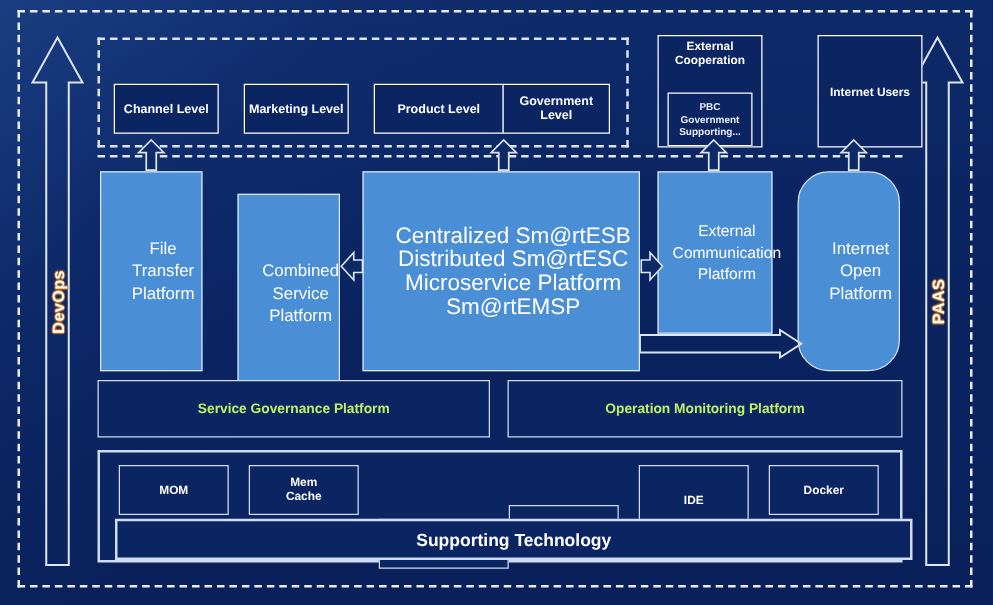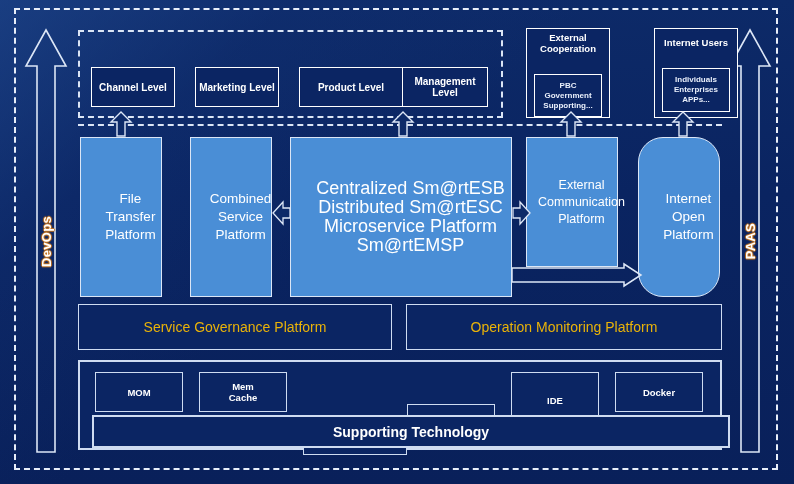--- a/index.html
+++ b/index.html
@@ -62,21 +62,21 @@
     box-sizing:border-box;
   }
   .plat{
     background:#4a8ed6;border:1px solid #dbe6f6;
     color:#ffffff;font-size:13.5px;line-height:18px;font-weight:400;padding-left:19px;
   }
   .plat.small{font-size:12.5px;line-height:17px;}
   .plat.wide{font-size:18px;line-height:19px;}
   .gov{
     border:1px solid #cfdcf1;background:#0b2563;
-    font-size:14px;color:#eab308;font-weight:400;
+    font-size:11px;color:#bef264;font-weight:700;
   }
   .tech-wrap{
     position:absolute;box-sizing:border-box;
     border:2px solid #cfdcf1;background:#0b2563;
   }
   .tech{
     border:1px solid #cfdcf1;background:#0b2563;
     font-size:9.5px;line-height:11px;font-weight:bold;color:#ffffff;
   }
   .support{
@@ -111,30 +111,29 @@
     <div class="side-label">
       <span>PAAS</span>
     </div>
   </div>
 
   <div class="box dash-box" style="left:78px;top:30px;width:425px;height:88px;"></div>
 
   <div class="box lvl" style="left:91px;top:67px;width:84px;height:40px;">Channel Level</div>
   <div class="box lvl" style="left:195px;top:67px;width:84px;height:40px;">Marketing Level</div>
   <div class="box lvl" style="left:299px;top:67px;width:104px;height:40px;">Product Level</div>
-  <div class="box lvl" style="left:402px;top:67px;width:86px;height:40px;">Management Level</div>
+  <div class="box lvl" style="left:402px;top:67px;width:86px;height:40px;">Government Level</div>
 
   <div class="box extbox" style="left:526px;top:28px;width:84px;height:90px;">
     <div class="ext-title">External Cooperation</div>
     <div class="ext-inner" style="width:68px;height:44px;margin-top:4px;">PBC Government Supporting...</div>
   </div>
 
   <div class="box extbox" style="left:638px;top:28px;width:84px;height:90px;margin-left:16px;">
     <div class="ext-title">Internet Users</div>
-    <div class="ext-inner" style="width:68px;height:44px;margin-top:4px;">Individuals Enterprises APPs...</div>
   </div>
 
   <div style="position:absolute;left:78px;top:124px;width:644px;height:0;border-top:2px dashed #dbe5f5;"></div>
 
   <div class="conn" style="left:110px;top:111px;width:22px;height:26px;">
     <svg width="22" height="26" viewBox="0 0 22 26">
       <polygon points="11,1 21,11 15,11 15,25 7,25 7,11 1,11" fill="#0d2a68" stroke="#dce6f6" stroke-width="1.4"></polygon>
     </svg>
   </div>
   <div class="conn" style="left:392px;top:111px;width:22px;height:26px;">
@@ -150,21 +149,21 @@
   <div class="conn" style="left:672px;top:111px;width:22px;height:26px;">
     <svg width="22" height="26" viewBox="0 0 22 26">
       <polygon points="11,1 21,11 15,11 15,25 7,25 7,11 1,11" fill="#0d2a68" stroke="#dce6f6" stroke-width="1.4"></polygon>
     </svg>
   </div>
 
   <div class="box plat" style="left:80px;top:137px;width:82px;height:160px;white-space:pre-line;">File
 Transfer
 Platform</div>
 
-  <div class="box plat" style="left:190px;top:137px;width:82px;height:160px;white-space:pre-line;">Combined
+  <div class="box plat" style="left:190px;top:155px;width:82px;height:160px;white-space:pre-line;">Combined
 Service
 Platform</div>
 
   <div class="box plat wide" style="left:290px;top:137px;width:222px;height:160px;white-space:pre-line;">Centralized Sm@rtESB
 Distributed Sm@rtESC
 Microservice Platform Sm@rtEMSP</div>
 
   <div class="box plat small" style="left:526px;top:137px;width:92px;height:130px;white-space:pre-line;">External
 Communication
 Platform</div>

